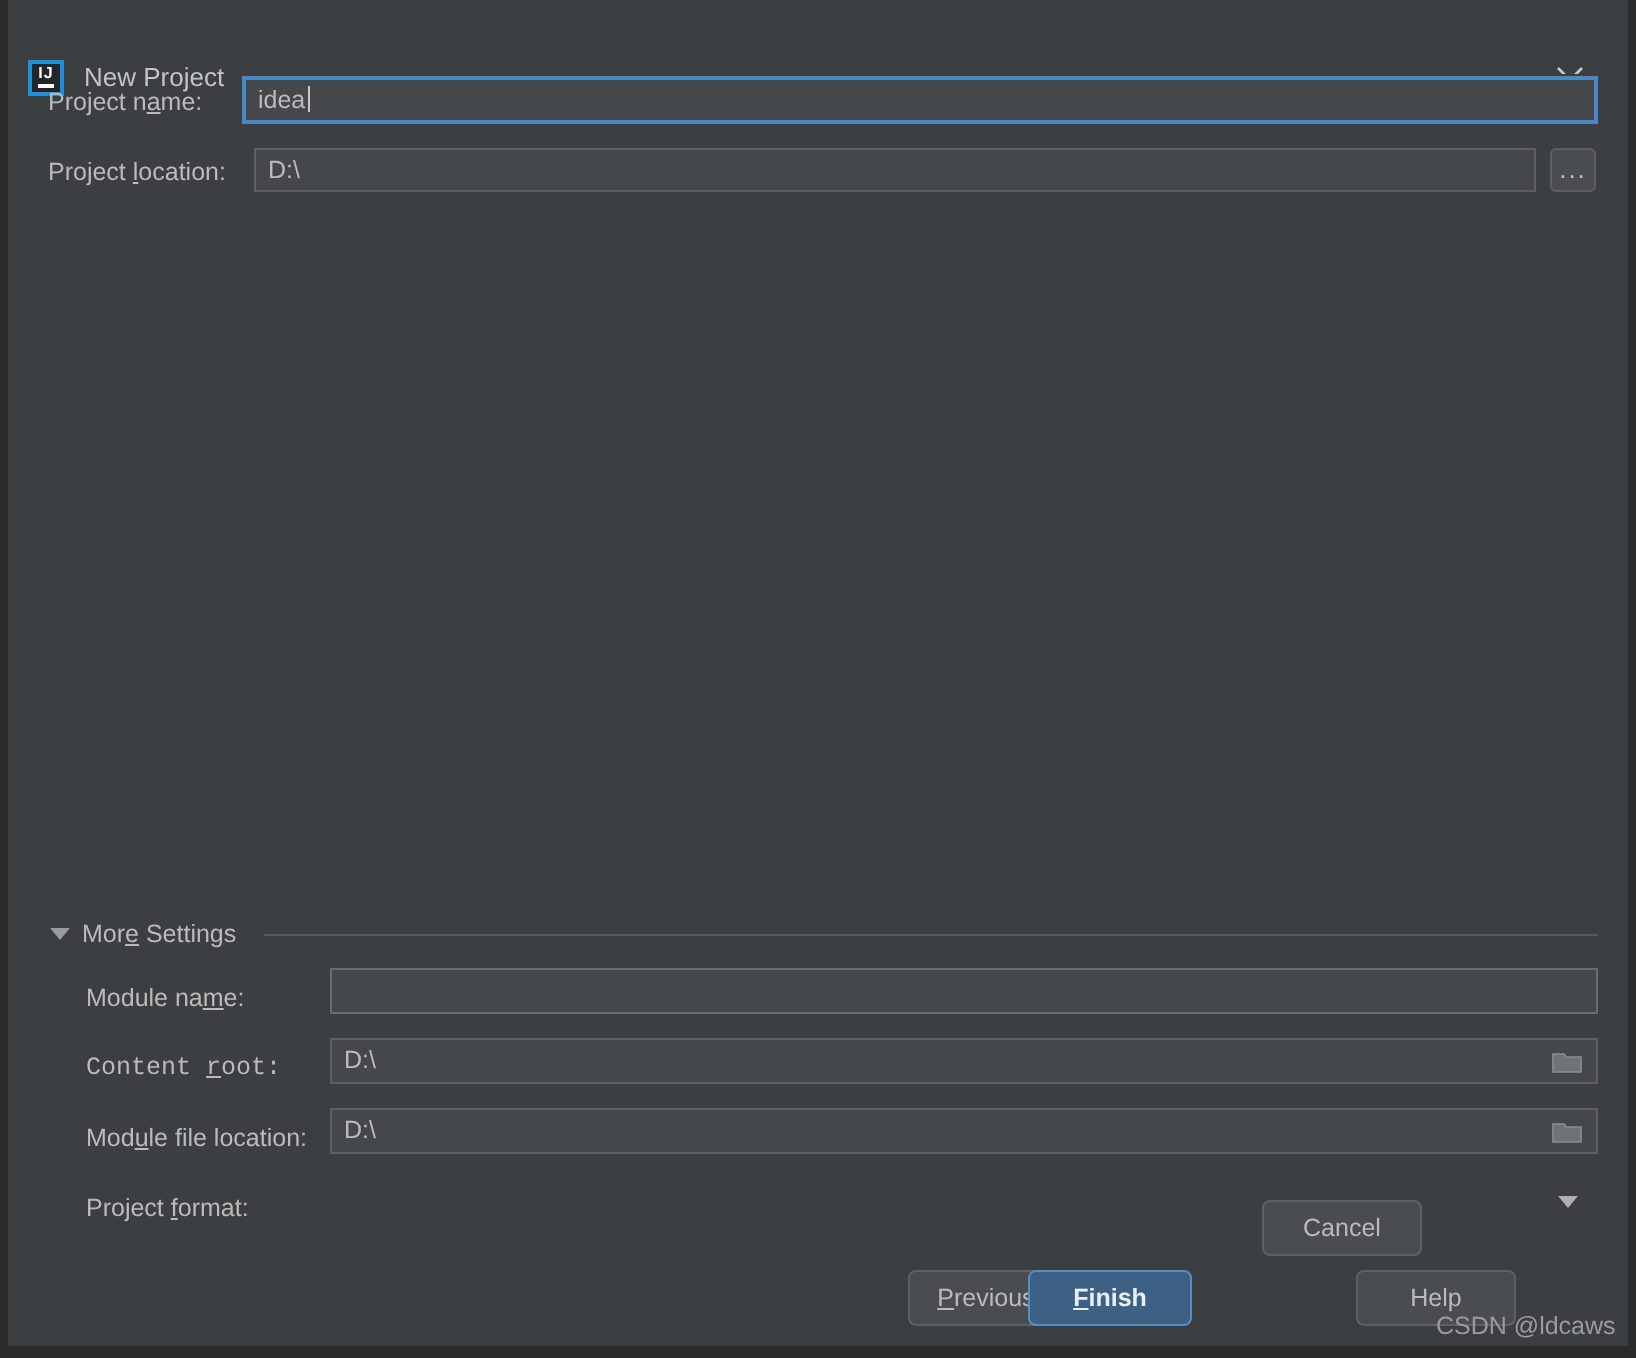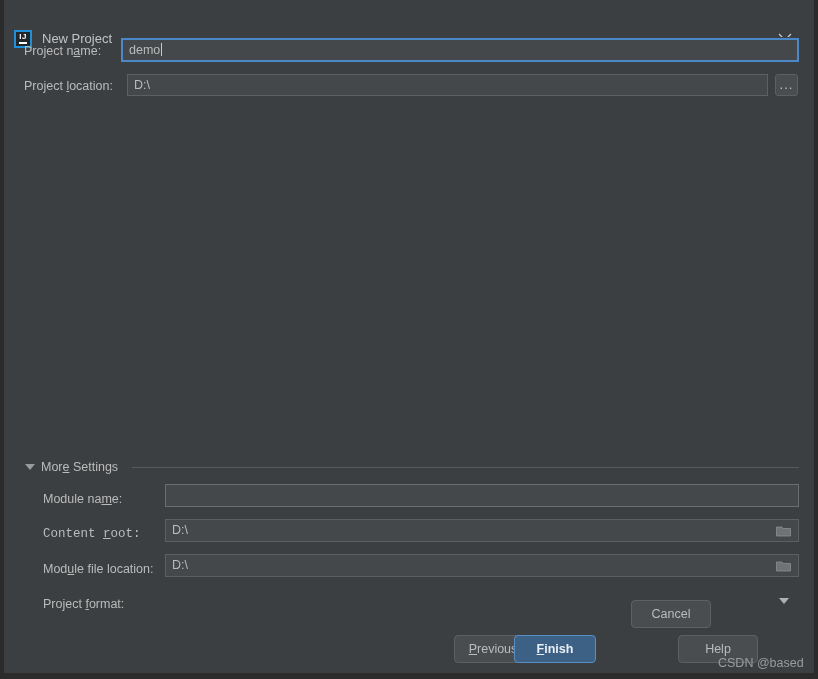--- a/index.html
+++ b/index.html
@@ -226,21 +226,21 @@
     </div>
     <div class="title-text">New Project</div>
     <div class="close-btn">
       <svg width="14" height="14" viewBox="0 0 14 14">
         <path d="M1,1 L13,13 M13,1 L1,13" stroke="#c9c9c9" stroke-width="1.3" fill="none"></path>
       </svg>
     </div>
   </div>
 
   <div class="label" style="left:20px; top:43px;"><span>Project n</span><u>a</u><span>me:</span></div>
-  <div class="field focused" style="left:117px; top:38px; width:678px; height:24px; line-height:20px;"><span>demo</span><span class="caret"></span></div>
+  <div class="field focused" style="left:117px; top:38px; width:678px; height:24px; line-height:20px;"><span>idea</span><span class="caret"></span></div>
 
   <div class="label" style="left:20px; top:78px;"><span>Project </span><u>l</u><span>ocation:</span></div>
   <div class="field" style="left:123px; top:74px; width:641px; height:22px;"><span>D:\</span></div>
   <div class="browse-btn" style="left:771px; top:74px; width:23px; height:22px;">
     <span class="dots">...</span>
   </div>
 
   <div class="section-toggle" style="left:21px; top:459px; width:120px; height:16px;">
     <span class="tri"></span>
     <span class="section-label"><span>Mor</span><u>e</u><span> Settings</span></span>
@@ -263,15 +263,15 @@
   </svg>
 
   <div class="label" style="left:39px; top:596px;"><span>Project </span><u>f</u><span>ormat:</span></div>
   <span class="combo-arrow" style="left:775px; top:598px;"></span>
 
   <div class="btn" style="left:450px; top:635px; width:78px;"><span></span><u>P</u><span>revious</span></div>
   <div class="btn default" style="left:510px; top:635px; width:82px;"><span></span><u>F</u><span>inish</span></div>
   <div class="btn" style="left:627px; top:600px; width:80px;text-align:center;"><span>Cancel</span><u></u><span></span></div>
   <div class="btn" style="left:674px; top:635px; width:80px;"><span>Help</span><u></u><span></span></div>
 
-  <div class="watermark" style="left:714px; top:656px;">CSDN @based</div>
+  <div class="watermark" style="left:714px; top:656px;">CSDN @ldcaws</div>
 
 </div>
 
 </body></html>

